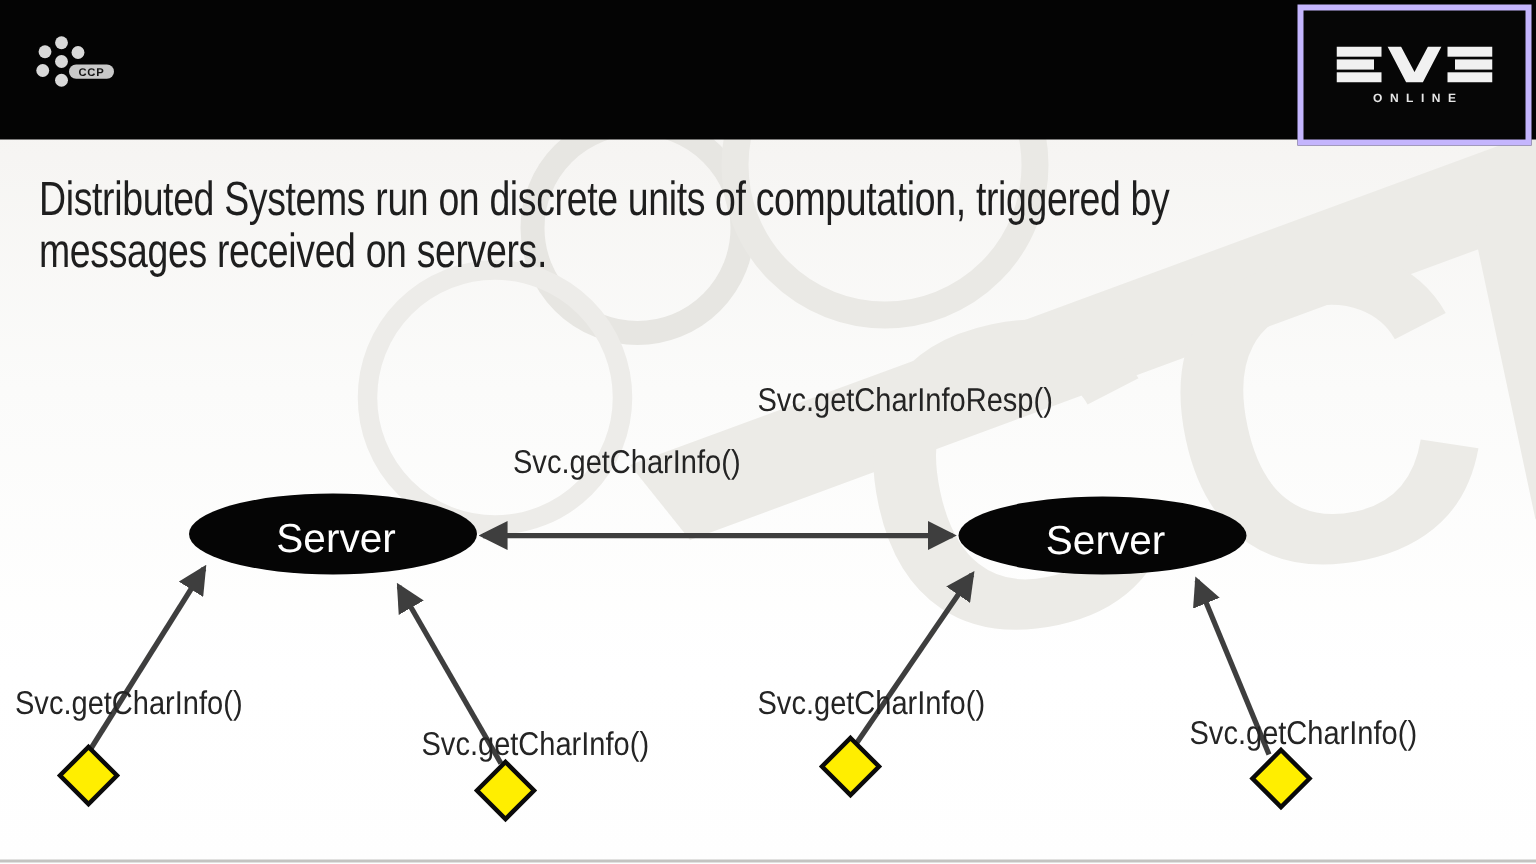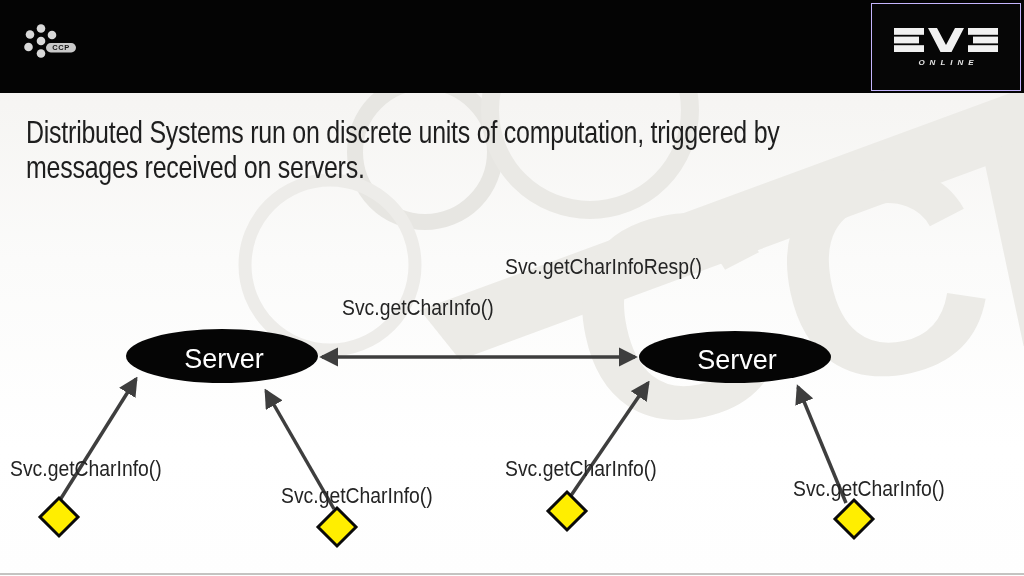--- a/index.html
+++ b/index.html
@@ -14,22 +14,22 @@
     position:absolute;left:0;top:0;width:1024px;height:93px;
     background:#040404;z-index:3;
   }
   .slide-title{
     position:absolute;left:0;right:0;top:23px;text-align:center;
     font-size:41px;letter-spacing:1.5px;color:#fcfcfc;font-weight:400;
   }
   .ccp-logo{position:absolute;left:23px;top:22px;}
   .eve-box{
     position:absolute;right:3px;top:3px;width:148px;height:86px;
-    border:1px solid #c4b5fd;background:#060606;
-    display:flex;flex-direction:column;align-items:center;justify-content:center;font-style:italic;
+    border:4px solid #c4b5fd;background:#060606;
+    display:flex;flex-direction:column;align-items:center;justify-content:center;
   }
   .eve-online{
     margin-top:6px;font-size:8px;font-weight:bold;color:#e6e6e6;
     letter-spacing:5px;padding-left:5px;
   }
   .content{position:absolute;left:0;top:0;width:1024px;height:576px;z-index:1;}
   .lead{
     position:absolute;left:26px;top:115px;width:1090px;
     font-size:32px;line-height:35px;letter-spacing:-0.3px;color:#1e1e1e;
     transform:scaleX(0.78);transform-origin:0 0;

